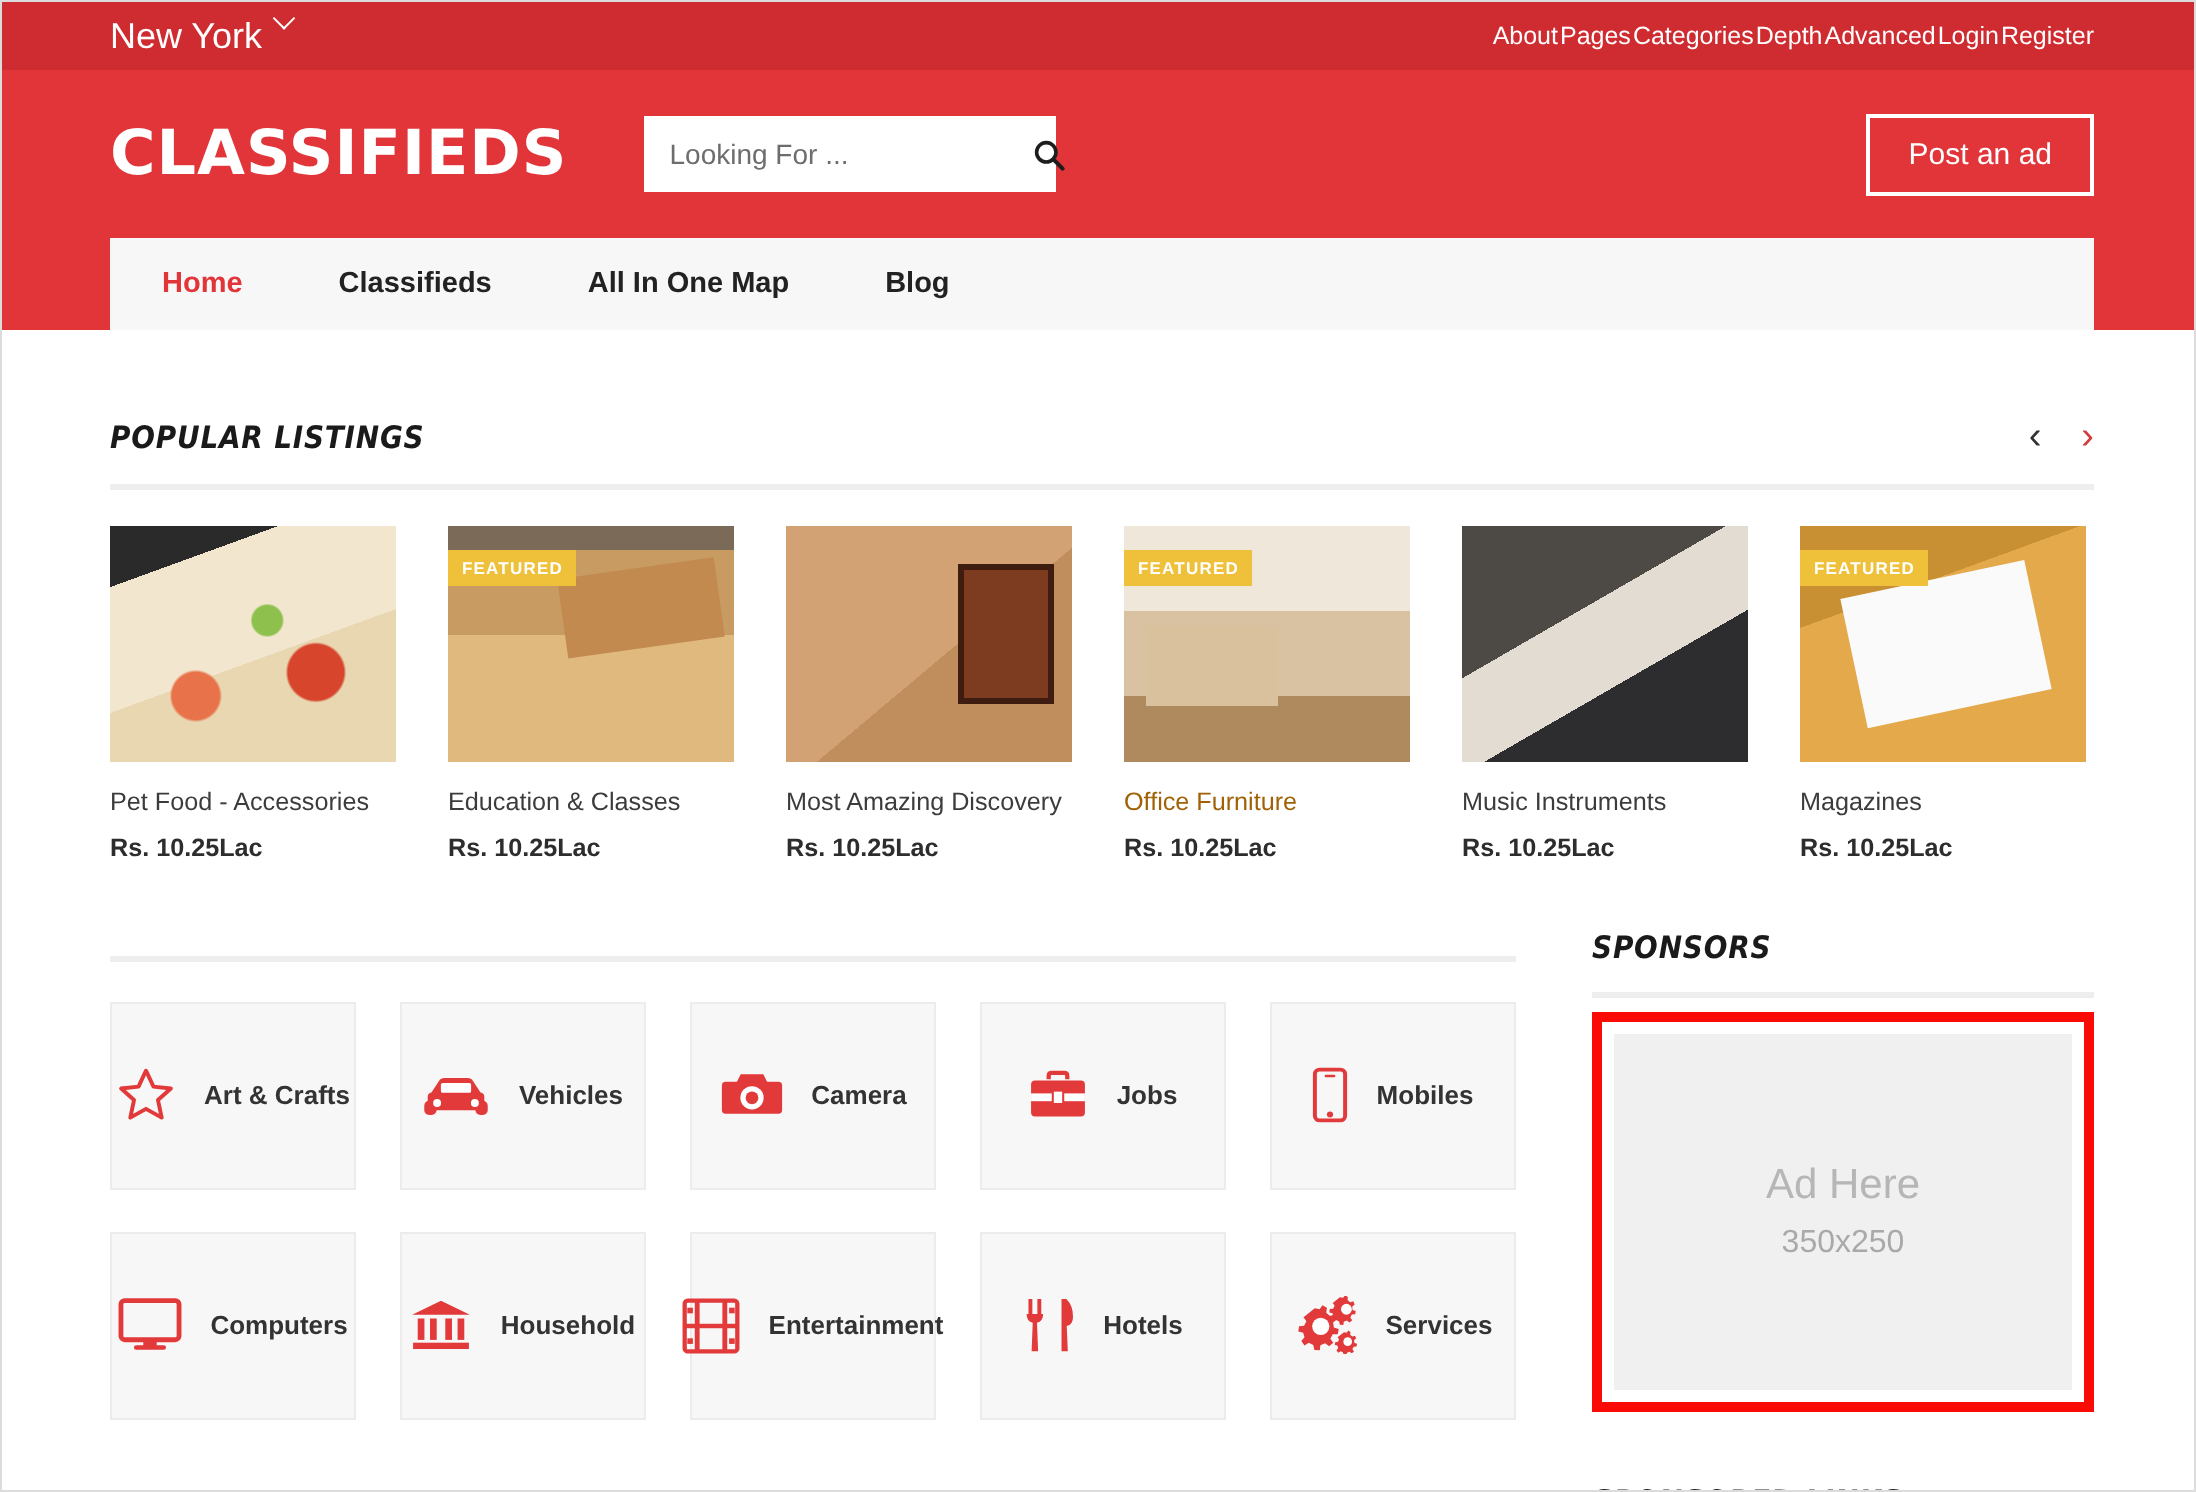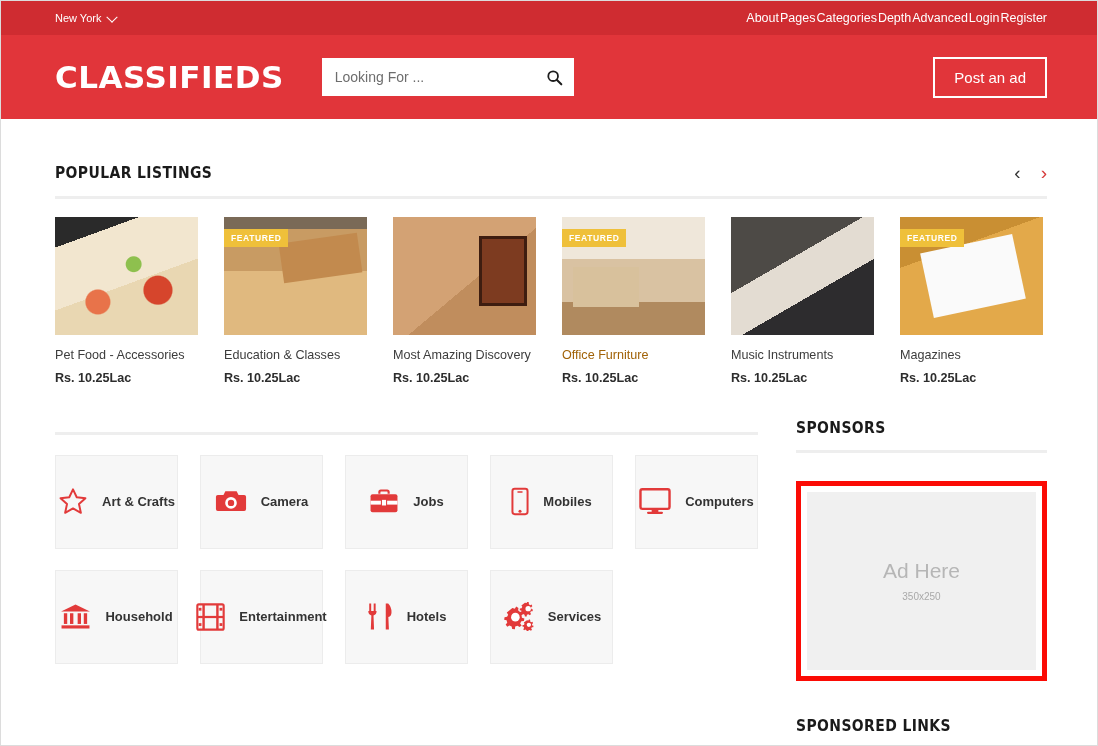--- a/index.html
+++ b/index.html
@@ -24,23 +24,23 @@
   
   .topbar {
     height: 34px;
     background: #cf2c31;
     display: flex;
     align-items: center;
     padding: 0 50px 0 54px;
   }
   .city {
     color: #ffffff;
-    font-size: 11px;
-    display: flex;
-    align-items: flex-end;
+    font-size: 18px;
+    display: flex;
+    align-items: flex-start;
     gap: 7px;
     cursor: pointer;
   }
   .chev {
     display: inline-block;
     width: 8px; height: 8px;
     border-right: 1.6px solid #fff;
     border-bottom: 1.6px solid #fff;
     transform: rotate(45deg) translate(-2px,-2px);
   }
@@ -68,21 +68,21 @@
   .logo {
     color: #ffffff;
     font-size: 31px;
     font-weight: bold;
     letter-spacing: 0.5px;
     font-family: "DejaVu Sans", sans-serif;
     line-height: 1;
   }
   .searchwrap {
     margin-left: 38px;
-    width: 252px;
+    width: 206px;
     height: 38px;
     background: #ffffff;
     display: flex;
     align-items: center;
     padding: 0 11px 0 13px;
   }
   .searchwrap input {
     flex: 1;
     border: none;
     outline: none;
@@ -137,20 +137,21 @@
     display: flex;
     align-items: flex-end;
     padding-top: 44px;
   }
   .sec-title {
     font-size: 15.5px;
     letter-spacing: 0.4px;
     color: #1a1a1a;
     font-weight: bold;
     font-family: "DejaVu Sans Condensed", "Liberation Sans", sans-serif;
+    font-style: italic;
   }
   .arrows { margin-left: auto; display: flex; gap: 20px; align-items: center; }
   .arr { font-size: 19px; cursor: pointer; line-height: 1; }
   .arr.prev { color: #333; }
   .arr.next { color: #d63b3b; }
   .rule { height: 3px; background: #eeeeee; margin-top: 14px; }
 
   
   .listings {
     display: flex;
@@ -214,36 +215,36 @@
     align-items: center;
     justify-content: center;
     gap: 14px;
     cursor: pointer;
   }
   .cat-ico { height: 30px; display: flex; align-items: center; justify-content: center; }
   .cat-label { font-size: 13px; color: #333; font-weight: bold; }
 
   
   .adbox-outer {
-    margin-top: 28px;
+    margin-top: 7px;
     border: 5px solid #fb0b05;
     padding: 6px;
     background: #ffffff;
   }
   .adbox {
     height: 178px;
     background: #f0f0f0;
     display: flex;
     flex-direction: column;
     align-items: center;
     justify-content: center;
     gap: 8px;
   }
   .ad-t1 { font-size: 21px; color: #b6b6b6; }
-  .ad-t2 { font-size: 10px; color: #a9a9a9; }
+  .ad-t2 { font-size: 16px; color: #a9a9a9; }
 
   .sponsored-links { margin-top: 36px; }
 
   
   .ph1 { background:
       radial-gradient(circle at 30% 72%, #e8734a 0 9%, transparent 10%),
       radial-gradient(circle at 55% 40%, #8ec04e 0 7%, transparent 8%),
       radial-gradient(circle at 72% 62%, #d6452c 0 11%, transparent 12%),
       linear-gradient(160deg,#2a2a2a 0 18%, #f2e6cf 18% 55%, #e9d7b2 55% 100%); }
   .ph2 { background:
@@ -291,20 +292,28 @@
       <input type="text" placeholder="Looking For ..." style="">
       <svg class="search-ico" viewBox="0 0 20 20">
         <circle cx="8.4" cy="8.4" r="5.7" fill="none" stroke="#1d1d1d" stroke-width="2.1"></circle>
         <line x1="12.6" y1="12.6" x2="18" y2="18" stroke="#1d1d1d" stroke-width="2.4" stroke-linecap="round"></line>
       </svg>
     </div>
 
     <button class="postad">Post an ad</button>
   </div>
 
+  <div class="navstrip-holder">
+    <div class="navstrip">
+      <a class="active">Home</a>
+      <a>Classifieds</a>
+      <a>All In One Map</a>
+      <a>Blog</a>
+    </div>
+  </div>
 
   <div class="content">
 
     <div class="sec-head">
       <div class="sec-title">POPULAR LISTINGS</div>
       <div class="arrows">
         <span class="arr prev">‹</span>
         <span class="arr next">›</span>
       </div>
     </div>
@@ -374,20 +383,33 @@
 
           <div class="cat">
             <span class="cat-ico">
               <svg width="30" height="29" viewBox="0 0 32 31">
                 <path d="M16 2.5 L20 11 L29.3 12 L22.4 18.2 L24.4 27.6 L16 22.9 L7.6 27.6 L9.6 18.2 L2.7 12 L12 11 Z" fill="none" stroke="#e23a3a" stroke-width="2.1" stroke-linejoin="round"></path>
               </svg>
             </span>
             <span class="cat-label">Art &amp; Crafts</span>
           </div>
 
+          <div class="cat">
+            <span class="cat-ico">
+              <svg width="34" height="24" viewBox="0 0 36 25">
+                <path d="M3 20 L3 13 Q3 11 5 10.6 L9 4.5 Q10 3 12 3 L24 3 Q26 3 27 4.5 L31 10.6 Q33 11 33 13 L33 20 Z" fill="#e23a3a"></path>
+                <rect x="10" y="5.6" width="16" height="5.2" rx="1" fill="#fff"></rect>
+                <rect x="1.2" y="15" width="6.5" height="7.5" rx="2.6" fill="#e23a3a"></rect>
+                <rect x="28.3" y="15" width="6.5" height="7.5" rx="2.6" fill="#e23a3a"></rect>
+                <circle cx="8" cy="16.2" r="2.1" fill="#fff"></circle>
+                <circle cx="28" cy="16.2" r="2.1" fill="#fff"></circle>
+              </svg>
+            </span>
+            <span class="cat-label">Vehicles</span>
+          </div>
 
           <div class="cat">
             <span class="cat-ico">
               <svg width="32" height="25" viewBox="0 0 34 26">
                 <path d="M11 2 L23 2 L25 6 L31 6 Q33 6 33 8 L33 21 Q33 23 31 23 L3 23 Q1 23 1 21 L1 8 Q1 6 3 6 L9 6 Z" fill="#e23a3a"></path>
                 <circle cx="17" cy="14.5" r="6.2" fill="#fff"></circle>
                 <circle cx="17" cy="14.5" r="3.4" fill="#e23a3a"></circle>
               </svg>
             </span>
             <span class="cat-label">Camera</span>

